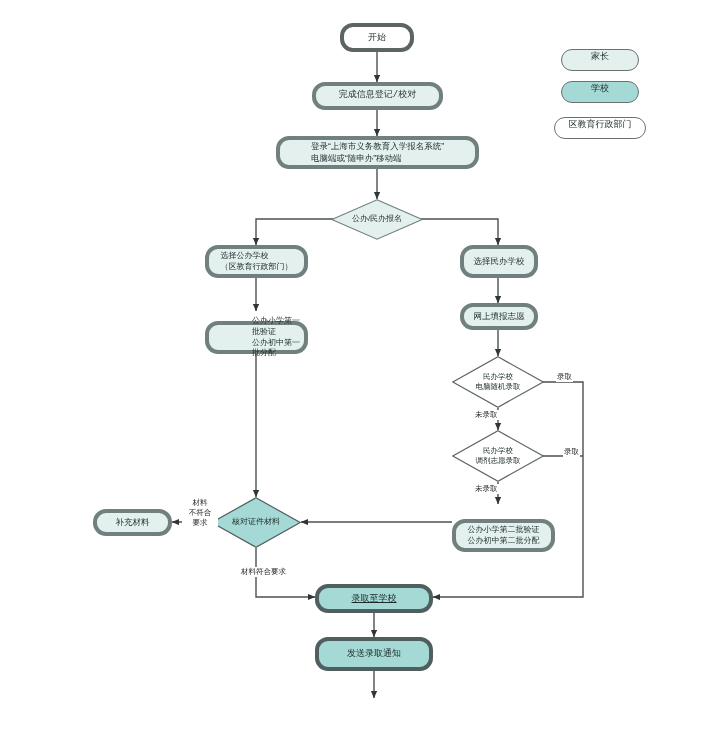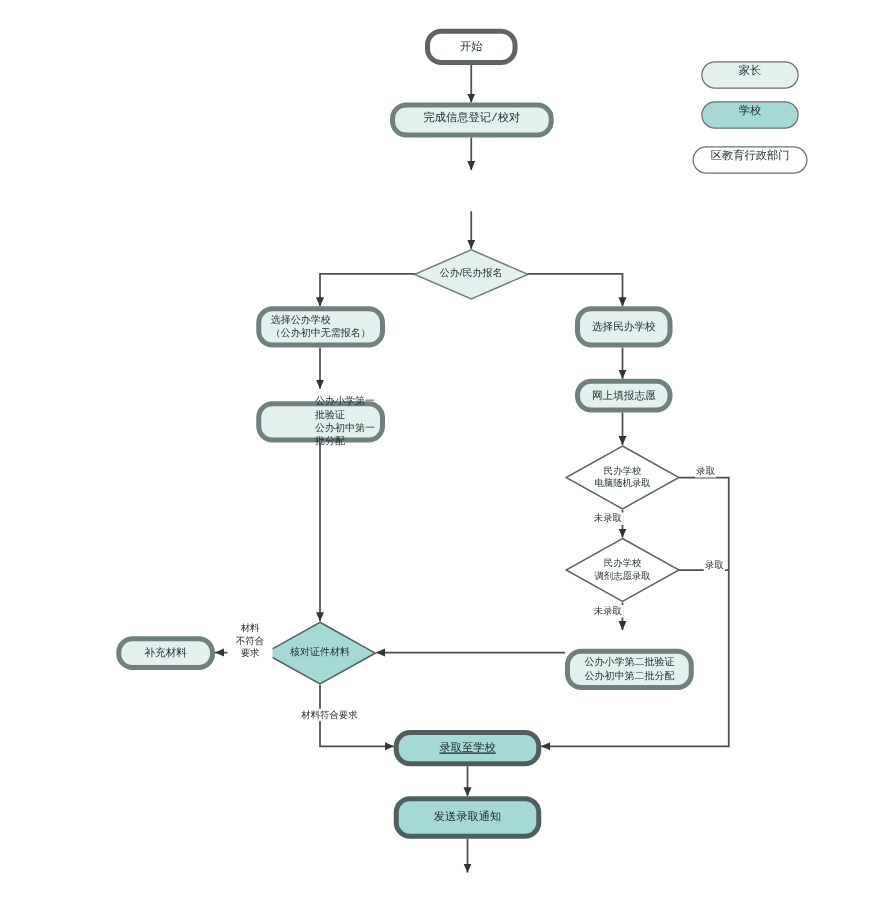--- a/index.html
+++ b/index.html
@@ -161,30 +161,32 @@
     </div>
     <div class="legend-item" style="left:554px; top:85px; width:92px; height:22px; background:#ffffff; font-size:9px;">
       <span>区教育行政部门</span>
     </div>
   </div>
 
   <div class="node rounded plain" style="left:340px; top:23px; width:74px; height:29px; font-size:9px;">开始</div>
 
   <div class="node rounded mint" style="left:312px; top:82px; width:131px; height:28px; font-size:9px;font-family:Liberation Mono, monospace;">完成信息登记/校对</div>
 
+  <div class="node rounded mint" style="left:276px; top:136px; width:203px; height:33px; font-size:8.5px;">登录“上海市义务教育入学报名系统”
+电脑端或“随申办”移动端</div>
 
   <div class="diamond-wrap" style="left:331px; top:199px; width:92px; height:41px;">
     <svg class="dshape" viewBox="0 0 92 41" preserveAspectRatio="none">
       <polygon points="46,0.8 91.2,20.5 46,40.2 0.8,20.5" fill="#e3f0ee" stroke="#70807e" stroke-width="1.2"></polygon>
     </svg>
     <div class="dlabel" style="font-size:8px;">公办/民办报名</div>
   </div>
 
   <div class="node rounded mint" style="left:205px; top:245px; width:103px; height:33px; font-size:8px;">选择公办学校
-（公办初中无需报名）</div>
+（区教育行政部门）</div>
 
   <div class="node rounded mint" style="left:205px; top:321px; width:103px; height:33px; font-size:8px;padding-left:43px;">公办小学第一批验证
 公办初中第一批分配</div>
 
   <div class="node rounded mint" style="left:460px; top:245px; width:78px; height:33px; font-size:8.5px;">选择民办学校</div>
 
   <div class="node rounded mint" style="left:460px; top:303px; width:78px; height:27px; font-size:8.5px;">网上填报志愿</div>
 
   <div class="diamond-wrap" style="left:452px; top:356px; width:92px; height:52px;">
     <svg class="dshape" viewBox="0 0 92 52" preserveAspectRatio="none">

